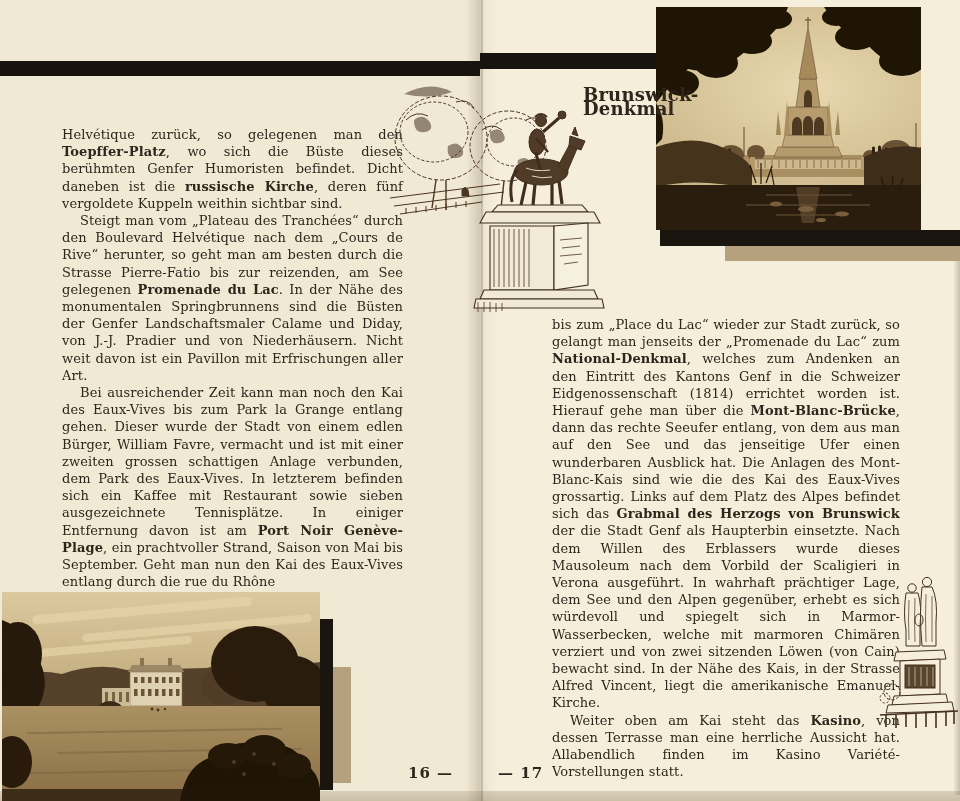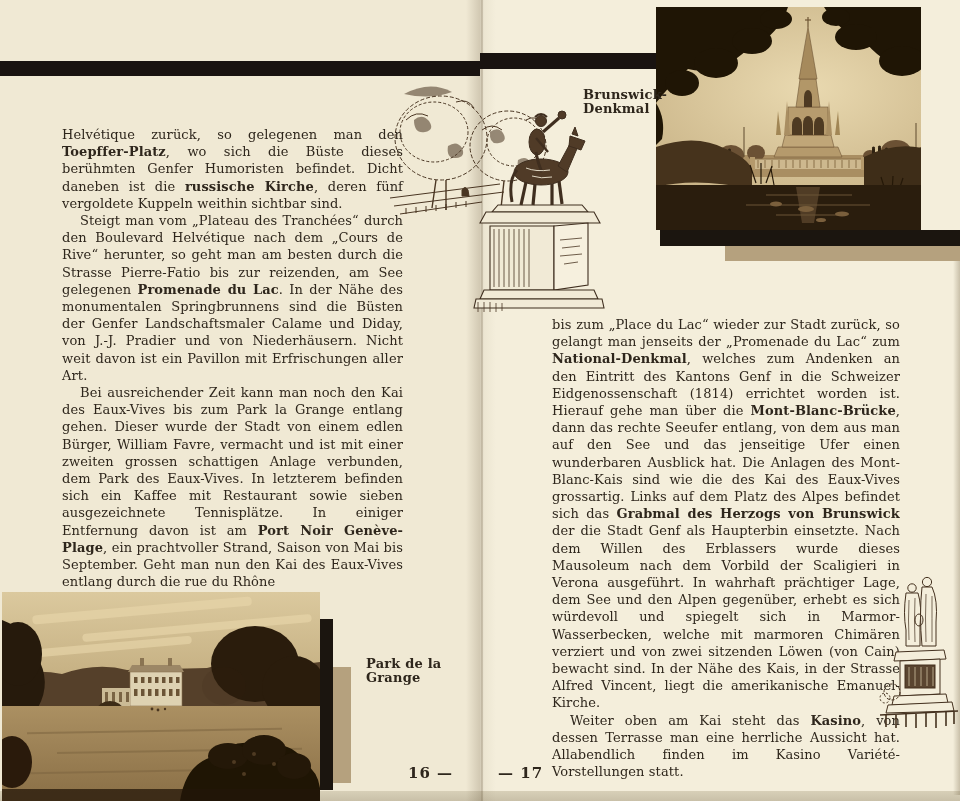--- a/index.html
+++ b/index.html
@@ -35,21 +35,21 @@
   .photo{overflow:hidden; background:#c9b183;}
   .photo svg{display:block;}
   .textblock{
     font-size:13px; line-height:17.2px; text-align:justify;
     letter-spacing:0.1px; hyphens:none;
   }
   .textblock p{margin:0;}
   .textblock p.indent{text-indent:18px;}
   .textblock .b{font-weight:bold;}
   .textblock .i{}
-  .caption{font-size:13px; font-weight:bold; line-height:14px; white-space:pre-line; letter-spacing:0.2px;}
+  .caption{font-size:18px; font-weight:bold; line-height:14px; white-space:pre-line; letter-spacing:0.2px;}
   .pagenum{font-size:15px; font-weight:bold; letter-spacing:1px;}
   .sketch{pointer-events:none;}
 </style>
 </head>
 <body>
 
 <div class="spread">
 
   <div class="page page-right-bg abs"></div>
 
@@ -145,21 +145,20 @@
         <g fill="#4e3a22">
             <circle cx="232" cy="170" r="2"></circle>
             <circle cx="252" cy="162" r="2"></circle>
             <circle cx="272" cy="172" r="2"></circle>
             <circle cx="242" cy="182" r="2"></circle>
           </g>
         <rect x="0" y="197" width="318" height="12" fill="#231608" opacity="0.75"></rect>
       </svg>
     </div>
 
-    <div class="abs caption" style="left:366px;top:657px;">Park de la Grange</div>
 
     <div class="abs pagenum" style="left:408px;top:764px;">16 —</div>
   </div>
 
   <div class="page" style="left:480px;">
 
     <div class="abs shadow-tan" style="left:245px;top:246px;width:235px;height:15px;"></div>
     <div class="abs shadow-black" style="left:180px;top:230px;width:300px;height:16px;"></div>
     <div class="abs photo" style="left:176px;top:7px;width:265px;height:223px;text-decoration:underline;">
       <svg width="304" height="223" viewBox="0 0 304 223">

